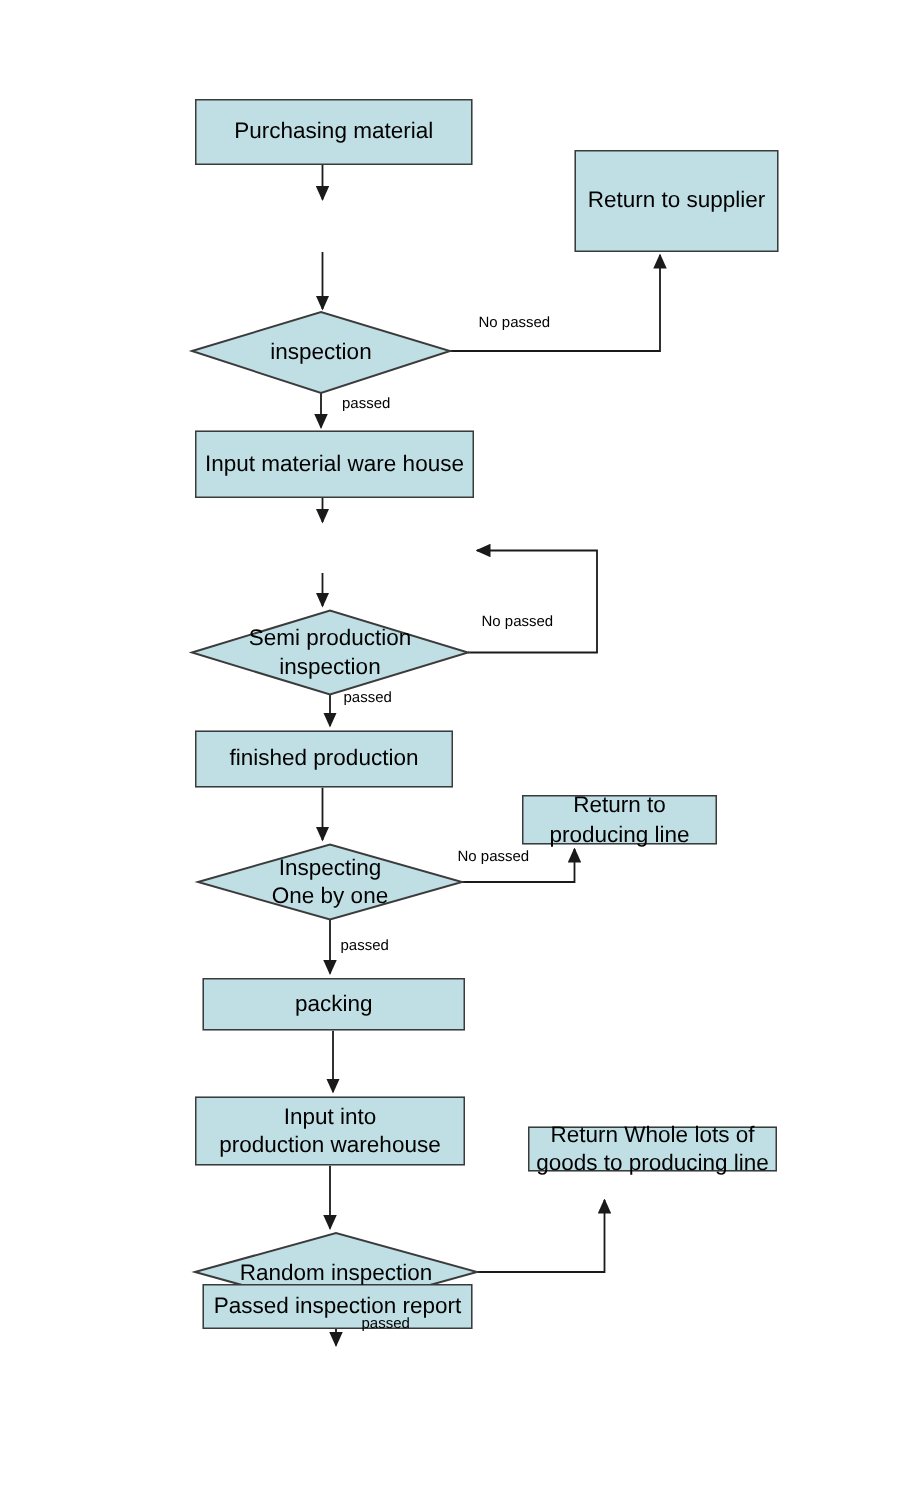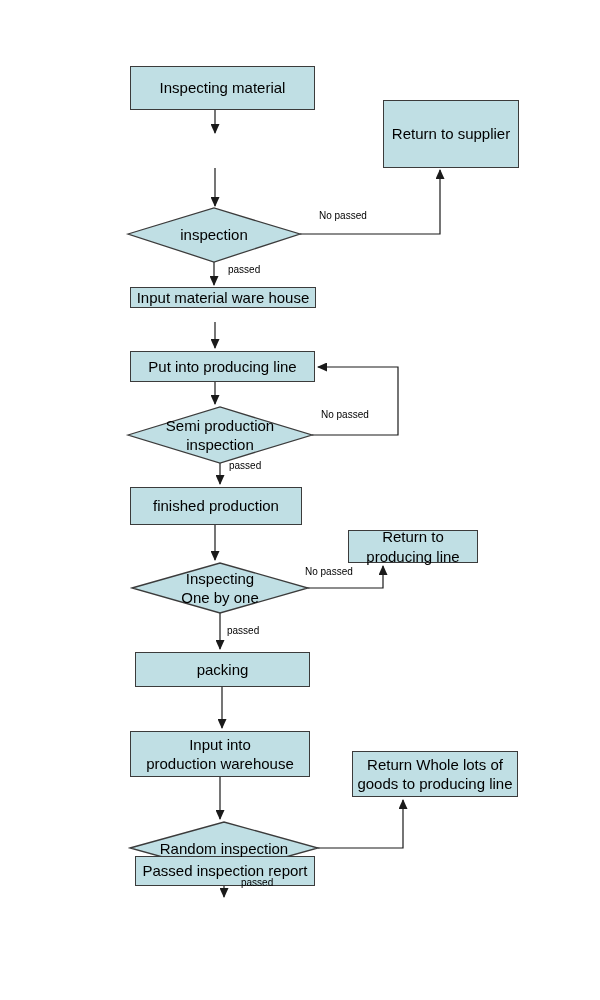--- a/index.html
+++ b/index.html
@@ -57,46 +57,43 @@
     <path class="edge" marker-end="url(#arrow)" d="M308 588 H383 V566"></path>
     <path class="edge" marker-end="url(#arrow)" d="M318 848 H403 V800"></path>
 
     <polygon class="diamond" points="128,234 214,208 300,234 214,262"></polygon>
     <polygon class="diamond" points="128,435 220,407 312,435 220,463"></polygon>
     <polygon class="diamond" points="132,588 220,563 308,588 220,613"></polygon>
     <polygon class="diamond" points="130,848 224,822 318,848 224,874"></polygon>
   </svg>
 
   <div class="node" style="left:130px; top:66px;  width:185px; height:44px;">
-    <span>Inspecting material</span>
+    <span>Purchasing material</span>
   </div>
   <div class="node" style="left:383px; top:100px;  width:136px; height:68px;">
     <span>Return to supplier</span>
   </div>
-  <div class="node" style="left:130px; top:287px; width:186px; height:21px;">
+  <div class="node" style="left:130px; top:287px; width:186px; height:45px;">
     <span>Input material ware house</span>
-  </div>
-  <div class="node" style="left:130px; top:351px; width:185px; height:31px;">
-    <span>Put into producing line</span>
   </div>
   <div class="node" style="left:130px; top:487px; width:172px; height:38px;">
     <span>finished production</span>
   </div>
   <div class="node" style="left:348px; top:530px; width:130px; height:33px;">
     <span>Return to
 producing line</span>
   </div>
   <div class="node" style="left:135px; top:652px; width:175px; height:35px;">
     <span>packing</span>
   </div>
   <div class="node" style="left:130px; top:731px; width:180px; height:46px;">
     <span>Input into
 production warehouse</span>
   </div>
-  <div class="node" style="left:352px; top:751px; width:166px; height:46px;">
+  <div class="node" style="left:352px; top:751px; width:166px; height:30px;">
     <span>Return Whole lots of
 goods to producing line</span>
   </div>
   <div class="node" style="left:135px; top:856px; width:180px; height:30px;">
     <span>Passed inspection report</span>
   </div>
 
   <div class="dlabel" style="left:144px; top:225px; width:140px; height:20px;">inspection</div>
   <div class="dlabel" style="left:140px; top:415px; width:160px; height:40px;">Semi production
 inspection</div>

